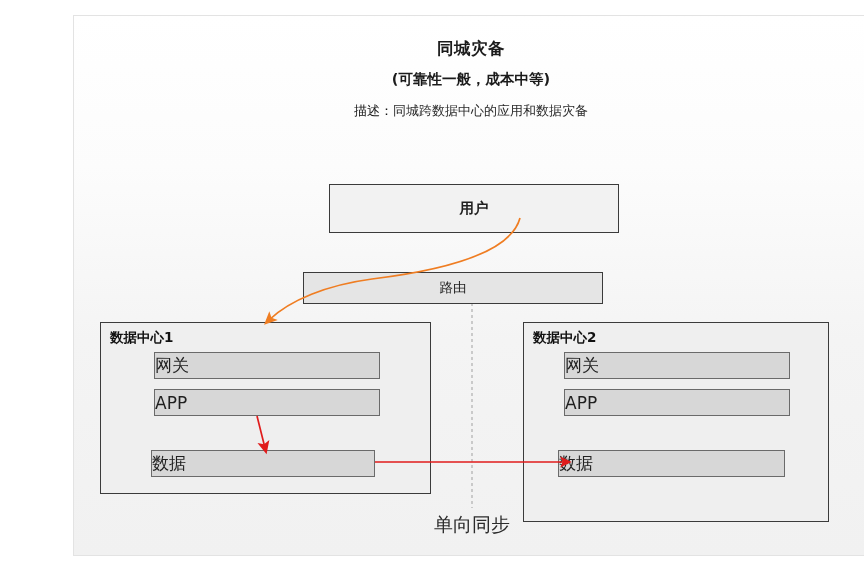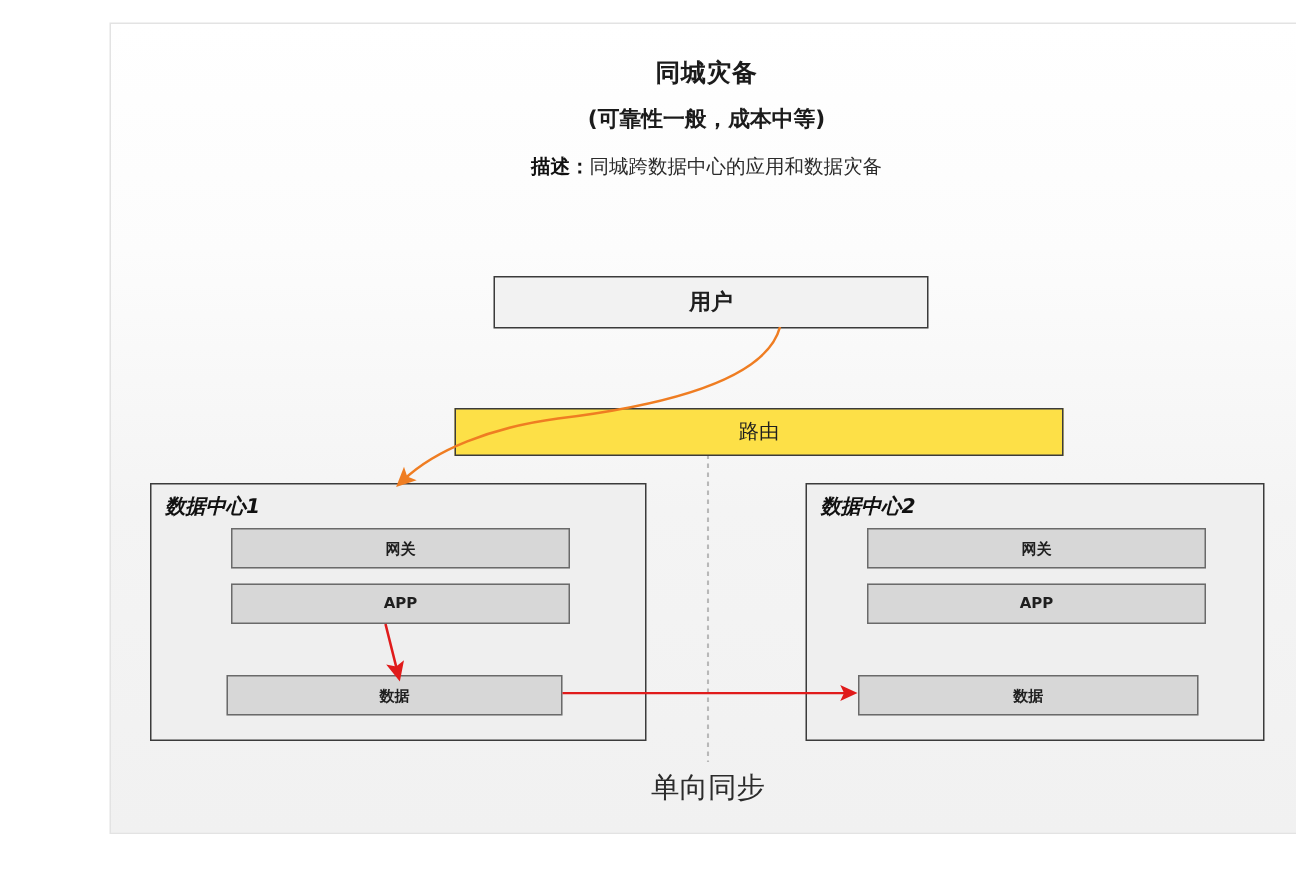--- a/index.html
+++ b/index.html
@@ -59,87 +59,85 @@
     position: absolute;
     left: 31px;
     top: 102px;
     width: 796px;
     text-align: center;
     font-size: 13px;
     color: #2b2b2b;
     white-space: nowrap;
   }
   .desc-label {
-    font-weight: bold;
+    font-weight: normal;
     color: #111111;
   }
   
   .node {
     position: absolute;
     box-sizing: border-box;
     display: flex;
     align-items: center;
     justify-content: center;
     font-size: 13px;
     color: #1f1f1f;
     white-space: nowrap;
   }
   .node-user {
     left: 287px;
     top: 184px;
     width: 290px;
-    height: 35px;
+    height: 49px;
     background: #f2f2f2;
     border: 1.3px solid #3b3b3b;
     font-weight: bold;
     font-size: 14.5px;
     z-index: 4;
   }
   .node-route {
     left: 261px;
     top: 272px;
-    width: 406px;
+    width: 300px;
     height: 32px;
-    background: #fde047;
+    background: #e5e5e5;
     border: 1.3px solid #3b3b3b;
     font-size: 13.5px;
     z-index: 5;
   }
   
   .dc {
     position: absolute;
     box-sizing: border-box;
     background: #efefef;
     border: 1.3px solid #3b3b3b;
     z-index: 2;
   }
   .dc-1 { left: 58px;  top: 322px; width: 331px; height: 172px; }
-  .dc-2 { left: 495px; top: 322px; width: 306px; height: 172px; }
+  .dc-2 { left: 481px; top: 322px; width: 306px; height: 200px; }
   .dc-label {
     position: absolute;
     left: 9px;
     top: 6px;
     font-size: 13.5px;
     font-weight: bold;
     color: #111111;
     white-space: nowrap;
-    font-style: italic;
   }
   .inner-box {
     position: absolute;
     box-sizing: border-box;
     background: #d7d7d7;
     border: 1.3px solid #6a6a6a;
     display: flex;
     align-items: center;
-    justify-content: center;
-    font-size: 10px;
+    justify-content: flex-start;
+    font-size: 17px;
     color: #1f1f1f;
     white-space: nowrap;
-    font-weight: bold;
   }
   
   .dc1-gw   { left: 53px; top: 29px;  width: 226px; height: 27px; }
   .dc1-app  { left: 53px; top: 66px;  width: 226px; height: 27px; }
   .dc1-data { left: 50px; top: 127px; width: 224px; height: 27px; }
   
   .dc2-gw   { left: 40px; top: 29px;  width: 226px; height: 27px; }
   .dc2-app  { left: 40px; top: 66px;  width: 226px; height: 27px; }
   .dc2-data { left: 34px; top: 127px; width: 227px; height: 27px; }
   

